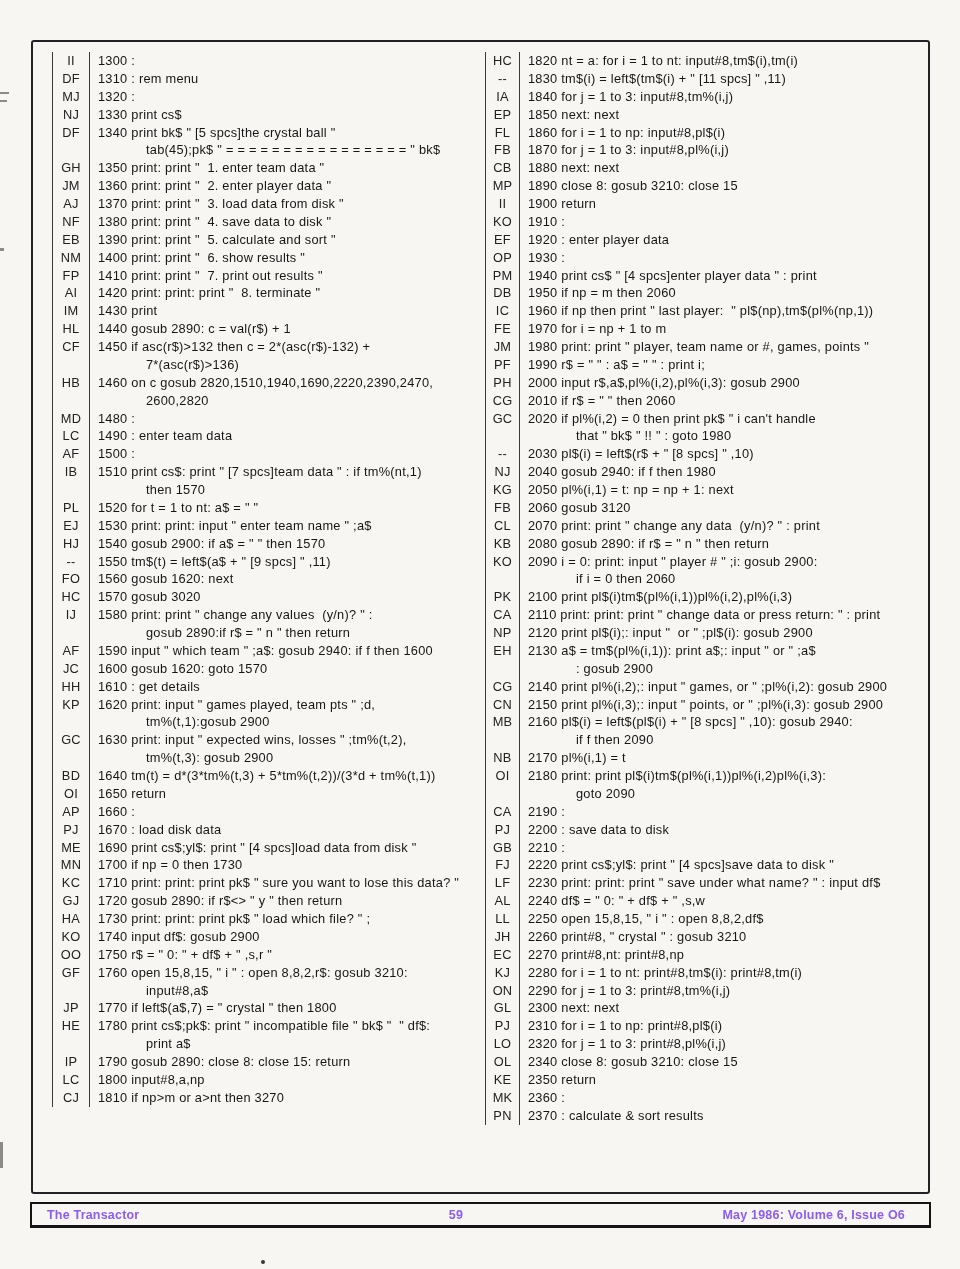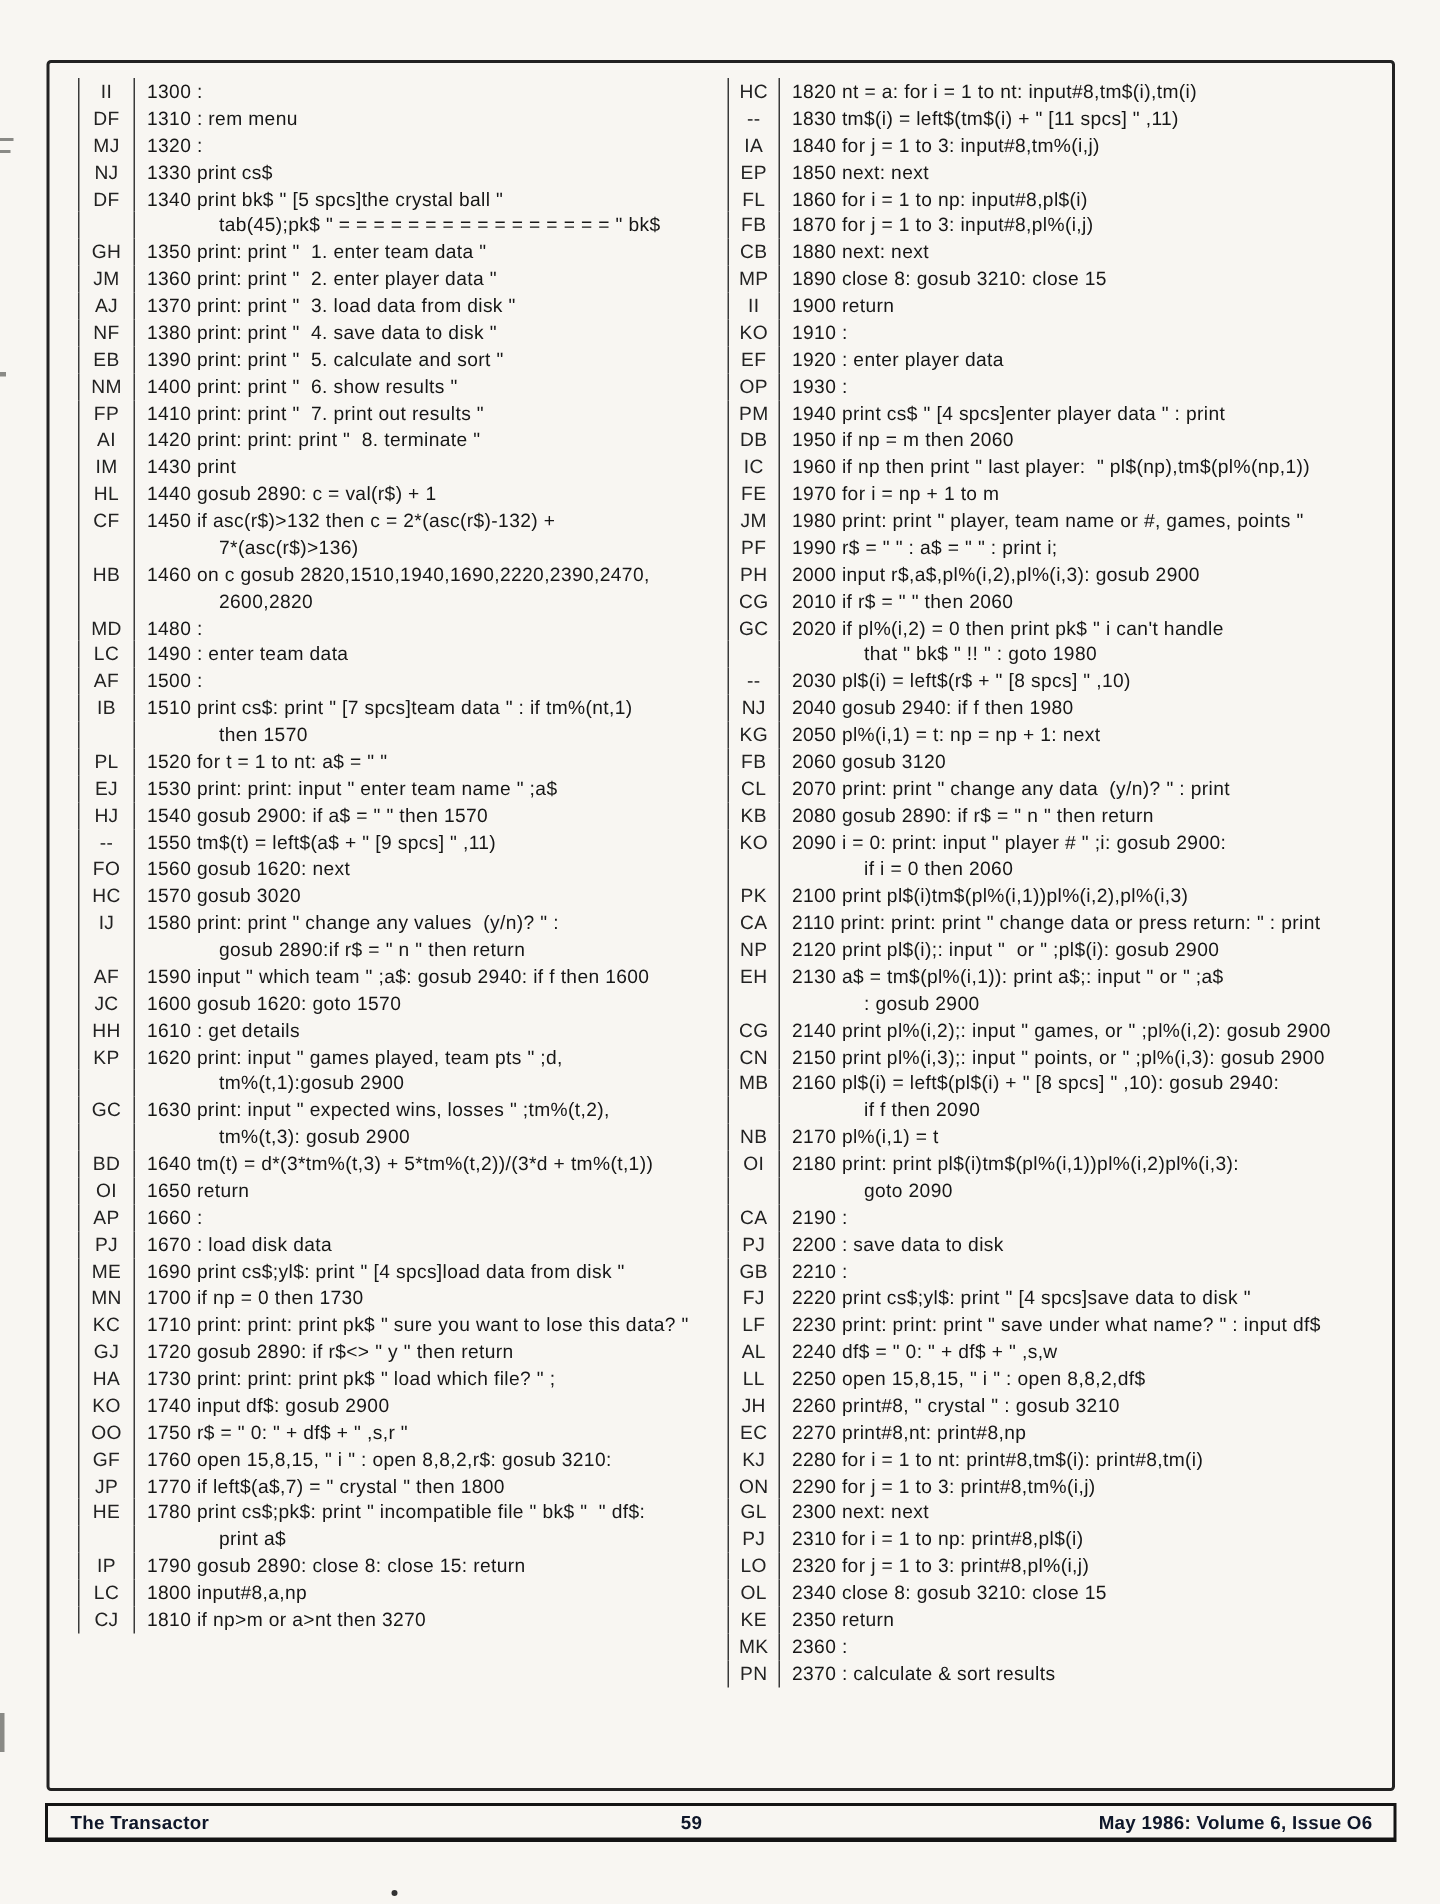--- a/index.html
+++ b/index.html
@@ -25,26 +25,26 @@
     color:#222;
   }
   #col-left .cs{width:36px;}
   #col-right .cs{width:33px;}
   .code{padding-left:8px;white-space:pre;color:#161616;}
   .code.cont{padding-left:56px;}
   .footer{
     position:absolute;left:30px;top:1202px;width:897px;height:21px;
     border:2px solid #141414;border-bottom-width:3px;
     display:flex;align-items:center;
-    font-weight:bold;font-size:12.5px;color:#0f172a;
+    font-weight:bold;font-size:12.5px;color:#8b5cf6;
     background:transparent;letter-spacing:0.2px;
   }
   .f-left{flex:1;padding-left:15px;}
   .f-center{flex:0 0 auto;}
-  .f-right{flex:1;text-align:right;padding-right:14px;margin-left:40px;}
+  .f-right{flex:1;text-align:right;padding-right:24px;margin-left:40px;}
   .speck{position:absolute;background:#8a8a86;}
   .speck.dark{background:#333;}
 </style>
 </head>
 <body>
 
 <div class="page-border"></div>
 
 <div class="col" id="col-left">
     <div class="row">
@@ -247,20 +247,24 @@
       <div class="cs">KO</div>
       <div class="code">1740 input df$: gosub 2900</div>
     </div>
     <div class="row">
       <div class="cs">OO</div>
       <div class="code">1750 r$ = " 0: " + df$ + " ,s,r "</div>
     </div>
     <div class="row">
       <div class="cs">GF</div>
       <div class="code">1760 open 15,8,15, " i " : open 8,8,2,r$: gosub 3210:</div>
+    </div>
+    <div class="row">
+      <div class="cs"></div>
+      <div class="code cont">input#8,a$</div>
     </div>
     <div class="row">
       <div class="cs">JP</div>
       <div class="code">1770 if left$(a$,7) = " crystal " then 1800</div>
     </div>
     <div class="row">
       <div class="cs">HE</div>
       <div class="code">1780 print cs$;pk$: print " incompatible file " bk$ "  " df$:</div>
     </div>
     <div class="row">

